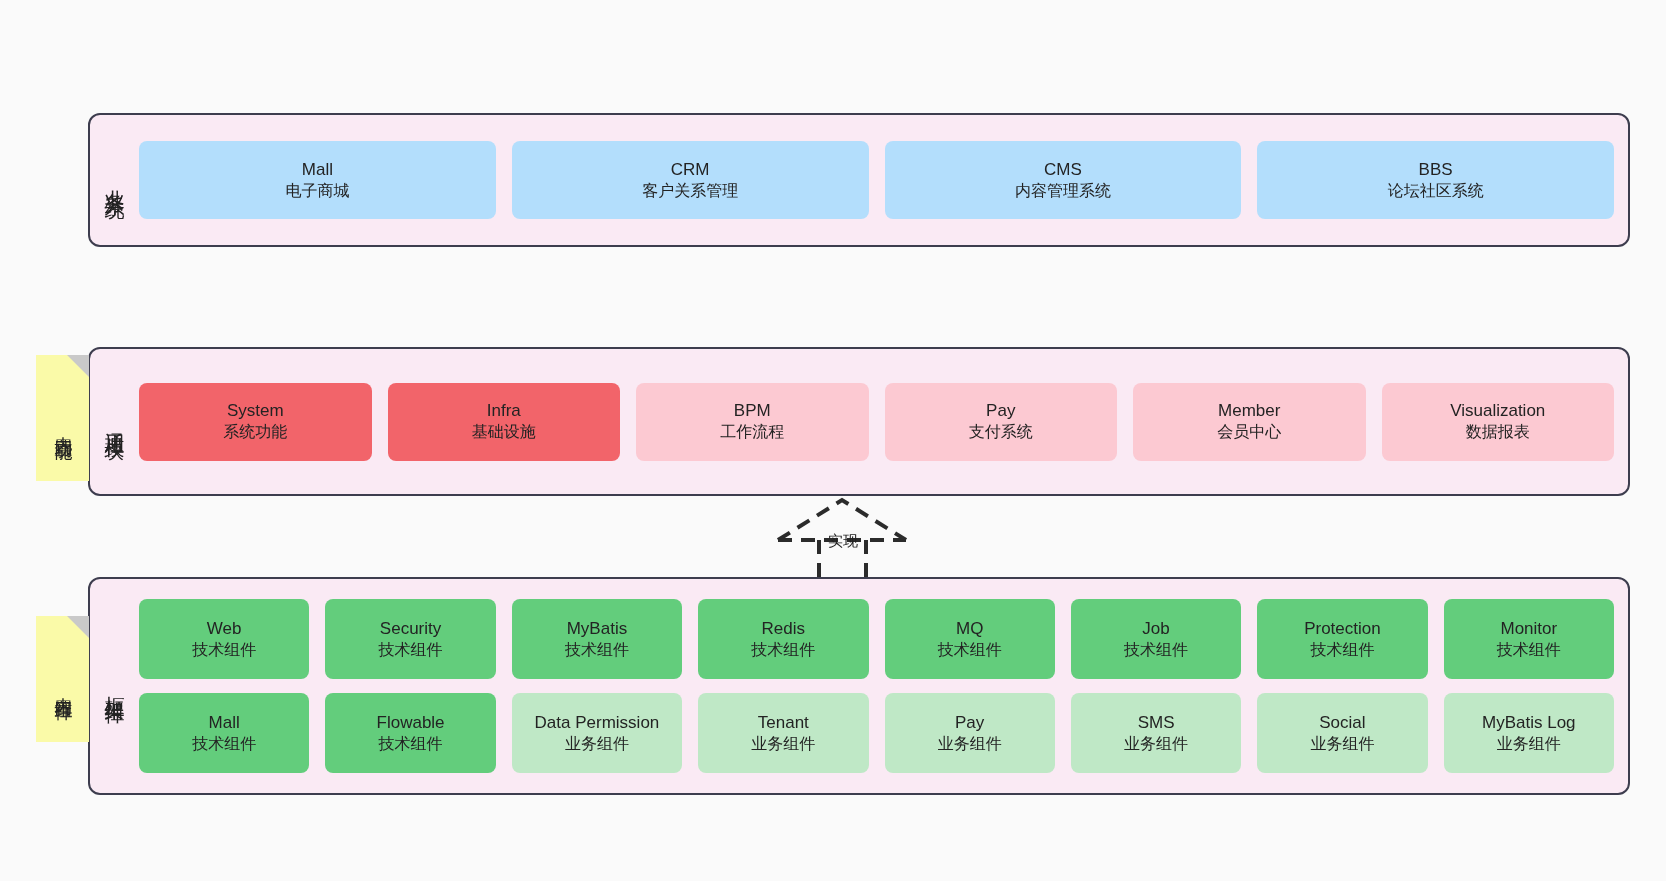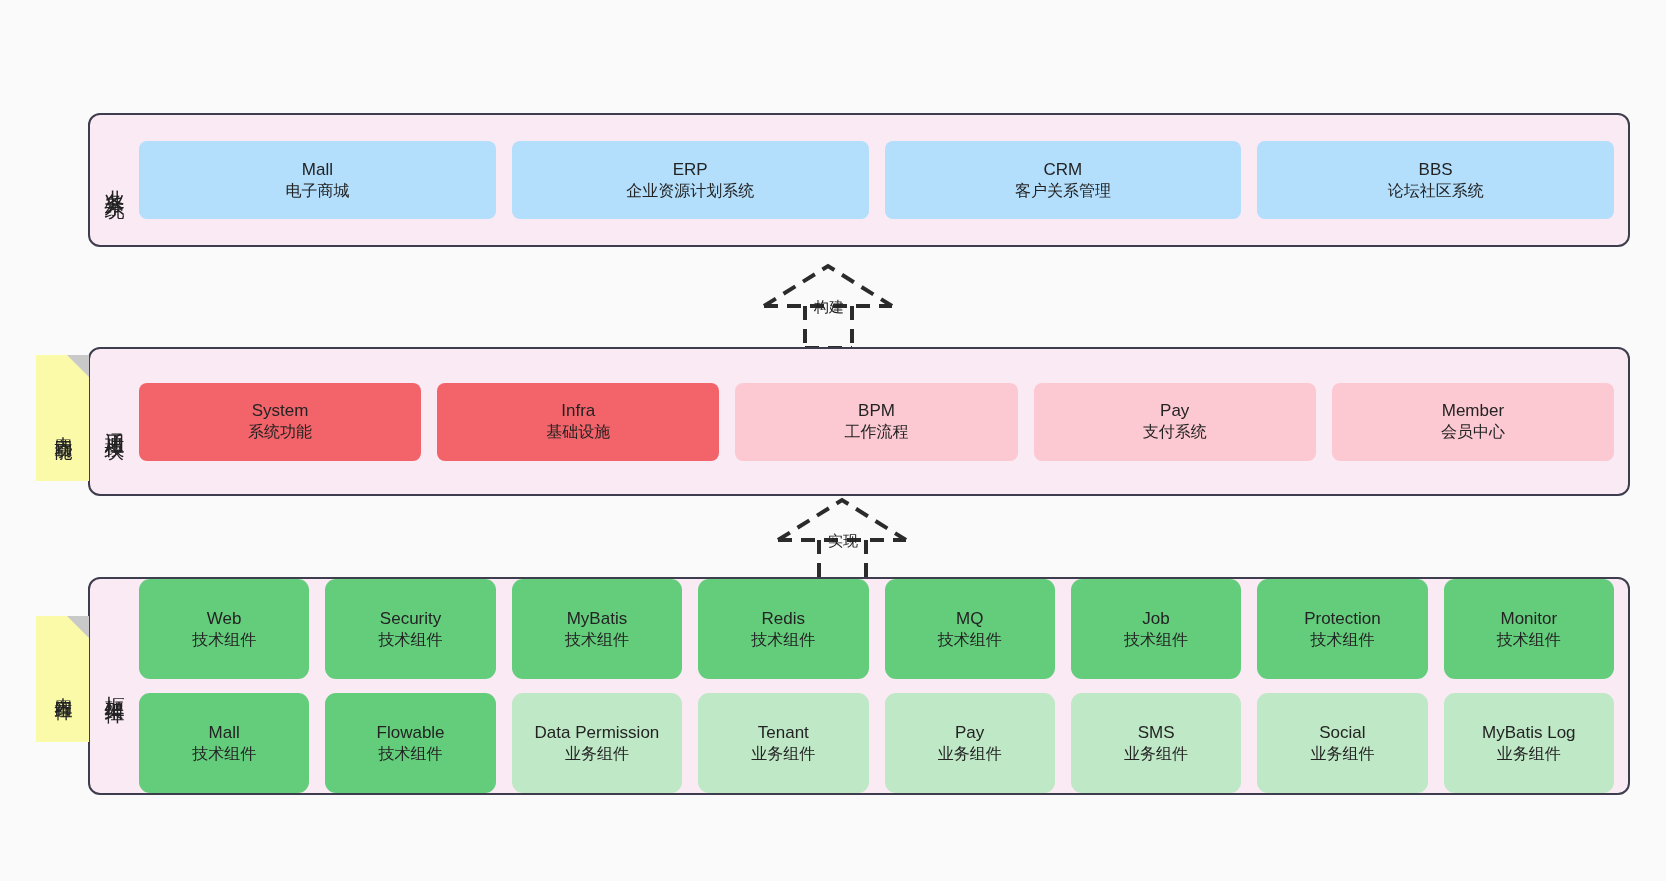--- a/index.html
+++ b/index.html
@@ -82,21 +82,21 @@
   
   .c-blue      { background: #b3defc; }
   .c-red       { background: #f2646a; }
   .c-pink      { background: #fcc9d2; }
   .c-green     { background: #63cd7c; }
   .c-greenlite { background: #bfe8c6; }
 
   
   .row-biz   .card { height: 78px; }
   .row-mod   .card { height: 78px; }
-  .row-frame .card { height: 100px; border-radius: 11px; }
+  .row-frame .card { height: 80px; }
 
   
   .note {
     position: absolute;
     background: #fafaa8;
     width: 53px;
     z-index: 5;
   }
   .note-text {
     writing-mode: vertical-rl;
@@ -138,47 +138,34 @@
 <div id="stage">
 
   <div class="layer row-biz" style="left:88px; top:113px; width:1542px; height:134px;">
     <div class="layer-title">业务系统</div>
     <div class="cards">
       <div class="card c-blue">
         <span class="en">Mall</span>
         <span class="cn">电子商城</span>
       </div>
       <div class="card c-blue">
-        <span class="en">ERP</span>
-        <span class="cn">企业资源计划系统</span>
-      </div>
-      <div class="card c-blue">
         <span class="en">CRM</span>
         <span class="cn">客户关系管理</span>
       </div>
       <div class="card c-blue">
+        <span class="en">CMS</span>
+        <span class="cn">内容管理系统</span>
+      </div>
+      <div class="card c-blue">
         <span class="en">BBS</span>
         <span class="cn">论坛社区系统</span>
       </div>
     </div>
   </div>
 
-  <div class="arrow-wrap" style="left:752px; top:258px; width:160px; height:92px;">
-    <svg width="160" height="92" viewBox="0 0 160 92">
-
-      <polyline points="12,48 76,8 140,48" fill="none" stroke="#2b2b2b" stroke-width="4" stroke-dasharray="14 9" stroke-linecap="butt"></polyline>
-
-      <line x1="12" y1="48" x2="140" y2="48" stroke="#2b2b2b" stroke-width="4" stroke-dasharray="14 9"></line>
-
-      <line x1="53" y1="48" x2="53" y2="92" stroke="#2b2b2b" stroke-width="4" stroke-dasharray="14 9"></line>
-      <line x1="100" y1="48" x2="100" y2="92" stroke="#2b2b2b" stroke-width="4" stroke-dasharray="14 9"></line>
-      <line x1="53" y1="90" x2="100" y2="90" stroke="#2b2b2b" stroke-width="4" stroke-dasharray="14 9"></line>
-    </svg>
-    <span class="arrow-label" style="left:62px; top:40px;">构建</span>
-  </div>
 
   <div class="note" style="left:36px; top:355px; height:126px;">
     <div class="note-fold"></div>
     <div class="note-text">内置功能</div>
   </div>
 
   <div class="layer row-mod" style="left:88px; top:347px; width:1542px; height:149px;">
     <div class="layer-title">通用模块</div>
     <div class="cards">
       <div class="card c-red">
@@ -193,20 +180,24 @@
         <span class="en">BPM</span>
         <span class="cn">工作流程</span>
       </div>
       <div class="card c-pink">
         <span class="en">Pay</span>
         <span class="cn">支付系统</span>
       </div>
       <div class="card c-pink">
         <span class="en">Member</span>
         <span class="cn">会员中心</span>
+      </div>
+      <div class="card c-pink">
+        <span class="en">Visualization</span>
+        <span class="cn">数据报表</span>
       </div>
     </div>
   </div>
 
   <div class="arrow-wrap" style="left:766px; top:492px; width:160px; height:92px;">
     <svg width="160" height="92" viewBox="0 0 160 92">
       <polyline points="12,48 76,8 140,48" fill="none" stroke="#2b2b2b" stroke-width="4" stroke-dasharray="14 9" stroke-linecap="butt"></polyline>
       <line x1="12" y1="48" x2="140" y2="48" stroke="#2b2b2b" stroke-width="4" stroke-dasharray="14 9"></line>
       <line x1="53" y1="48" x2="53" y2="92" stroke="#2b2b2b" stroke-width="4" stroke-dasharray="14 9"></line>
       <line x1="100" y1="48" x2="100" y2="92" stroke="#2b2b2b" stroke-width="4" stroke-dasharray="14 9"></line>

